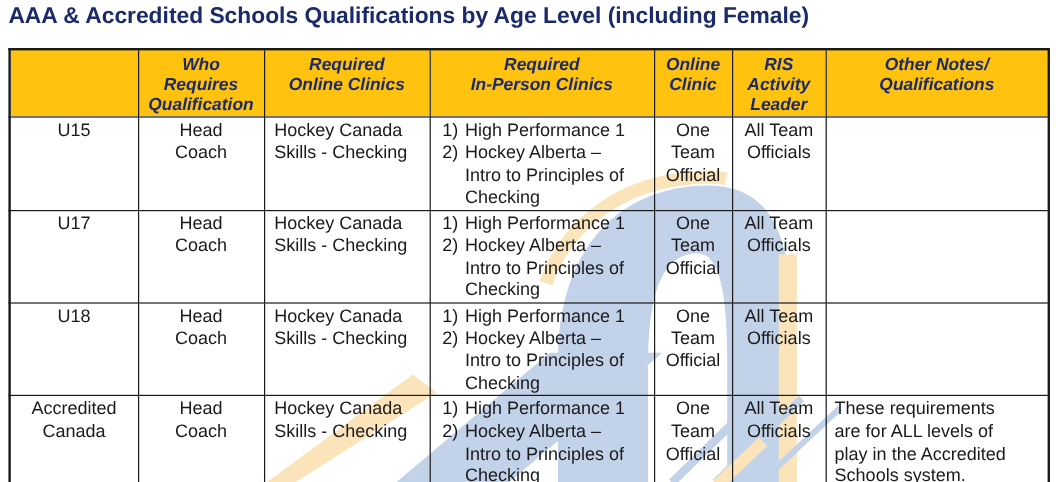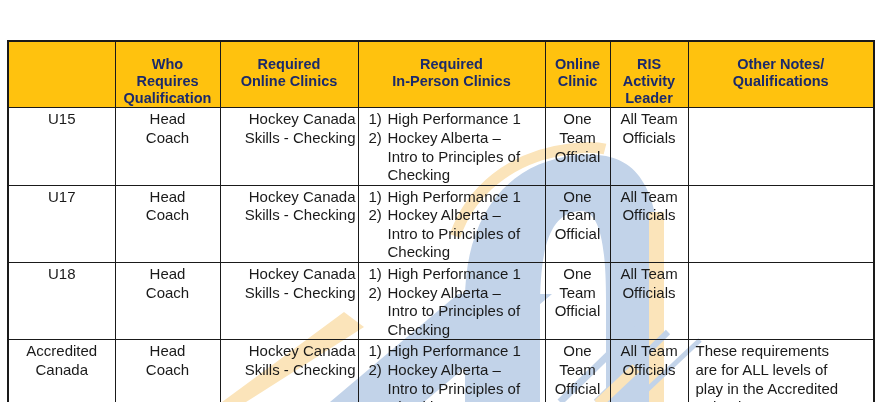--- a/index.html
+++ b/index.html
@@ -27,30 +27,31 @@
     border:1px solid #1a1a1a;
     vertical-align:top;
     padding:2px 2px 0 2px;
     overflow:hidden;
   }
   .qual th{
     background:#FFC20E;
     color:#1B2A6B;
     font-size:14.5px;font-weight:bold;
     text-align:center;line-height:1.18;
-    padding-top:14px;
+    padding-top:4px;
+    font-style:italic;
   }
   .pre{white-space:pre-line;}
   .rh-head{height:54px;}
   .rh-r0{height:70px;margin-top:20px;}
   .rh-r1{height:72px;padding-left:47px;}
   .rh-r2{height:72px;margin-top:20px;}
   .rh-r3{height:80px;}
   td.c-age,td.c-who,td.c-safety,td.c-ris{text-align:center;line-height:1.24;}
-  td.c-online{text-align:right;padding-left:8px;line-height:1.24;}
+  td.c-online{text-align:left;padding-left:8px;line-height:1.24;}
   td.c-notes{text-align:left;padding-left:7px;padding-right:4px;line-height:1.24;}
   td.c-inperson{text-align:left;padding:2px 2px 0 0;}
   .li{display:flex;align-items:flex-start;line-height:1.24;}
   .li .num{flex:0 0 29px;padding-left:10px;box-sizing:border-box;}
   .li .txt{flex:1;}
 </style>
 </head>
 <body>
 
 <div class="page">
@@ -70,20 +71,21 @@
 
     <rect x="649" y="212" width="15" height="190" fill="#FBE4BA"></rect>
 
     <line x1="560" y1="402" x2="636" y2="328" stroke="#C2D3E9" stroke-width="7"></line>
     <line x1="596" y1="402" x2="668" y2="332" stroke="#C2D3E9" stroke-width="6"></line>
     <line x1="634" y1="402" x2="700" y2="340" stroke="#C2D3E9" stroke-width="5"></line>
 
     <line x1="598" y1="404" x2="636" y2="368" stroke="#FBE4BA" stroke-width="10"></line>
   </svg>
 
+  <div class="title">AAA &amp; Accredited Schools Qualifications by Age Level (including Female)</div>
 
   <table class="qual">
     <colgroup>
       <col style="width:107px">
         <col style="width:105px">
         <col style="width:138px">
       <col style="width:187px">
         <col style="width:65px">
         <col style="width:78px">
       <col style="width:186px">

